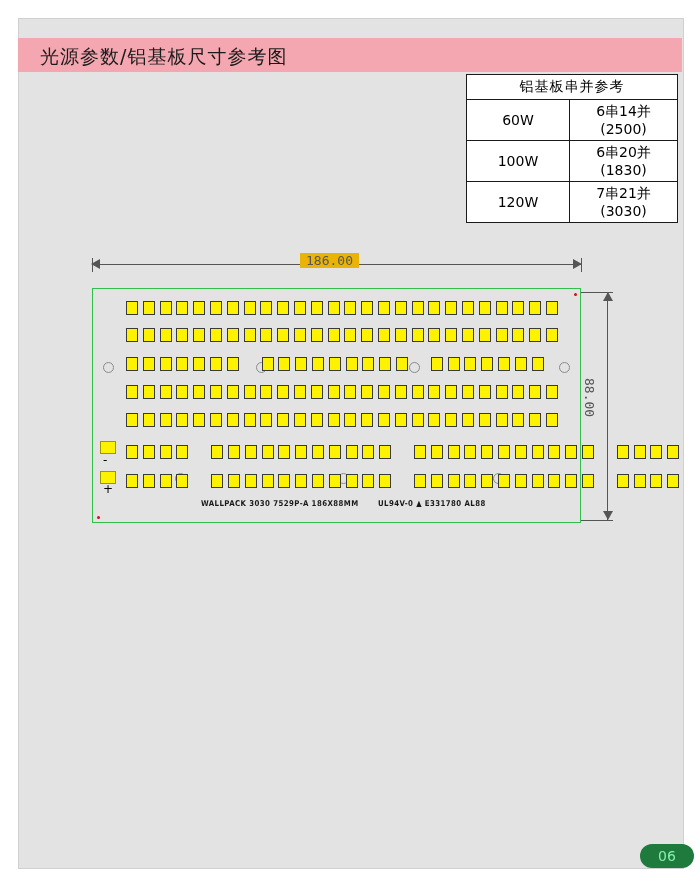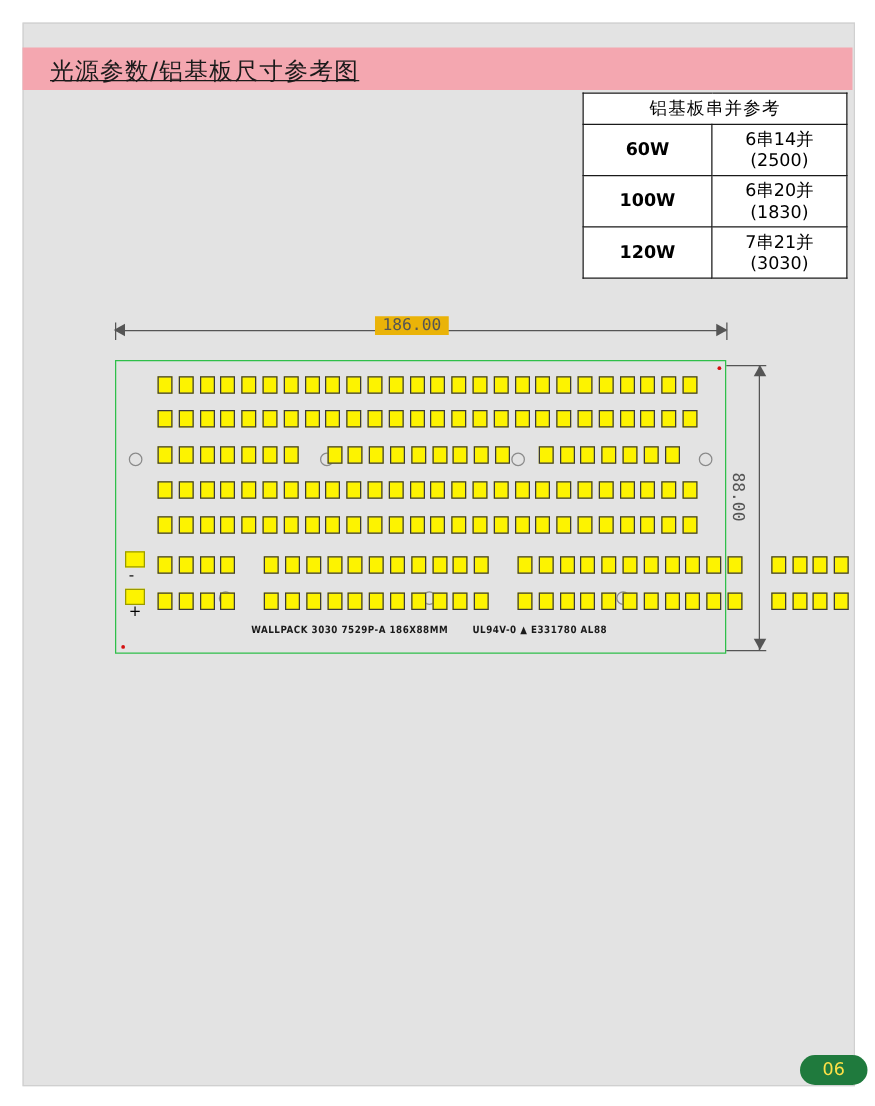--- a/index.html
+++ b/index.html
@@ -37,21 +37,20 @@
   }
   .header-title {
     position: absolute;
     left: 40px;
     top: 44px;
     font-size: 19px;
     color: #1a1a1a;
     letter-spacing: 1px;
     font-family: "DejaVu Sans", "Liberation Sans", sans-serif;
     white-space: nowrap;
-    text-decoration: underline;
   }
 
   
   .spec-table {
     position: absolute;
     left: 466px;
     top: 74px;
     width: 212px;
     border-collapse: collapse;
     background: #ffffff;
@@ -65,21 +64,20 @@
     padding: 3px 18px;
     font-weight: normal;
     height: 18px;
   }
   .spec-table .hdr {
     font-size: 14px;
     letter-spacing: 1px;
   }
   .spec-table .col-w {
     width: 66px;
-    font-weight: bold;
   }
 
   
   .drawing {
     position: absolute;
     left: 85px;
     top: 250px;
     width: 520px;
     height: 290px;
   }
@@ -237,21 +235,21 @@
 
   
   .page-badge {
     position: absolute;
     left: 640px;
     top: 844px;
     width: 54px;
     height: 24px;
     background: #1f7a3d;
     border-radius: 12px;
-    color: #fde047;
+    color: #86efac;
     font-size: 14px;
     text-align: center;
     line-height: 24px;
     font-family: "DejaVu Sans", "Liberation Sans", sans-serif;
   }
 </style>
 </head>
 <body>
 
 <div class="page"></div>

